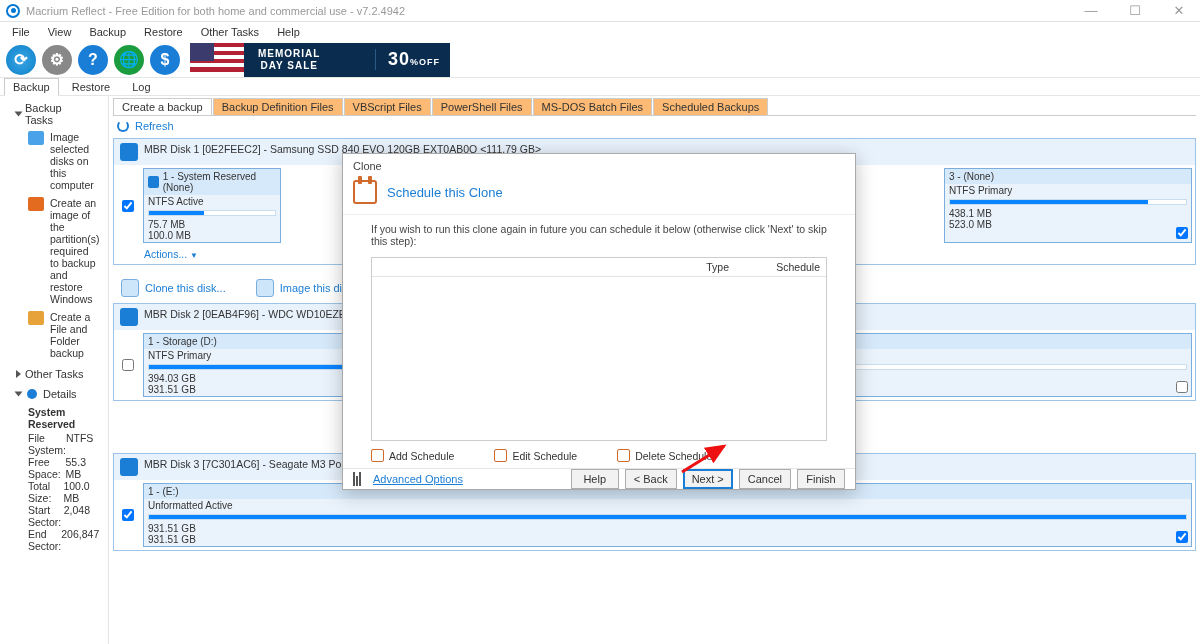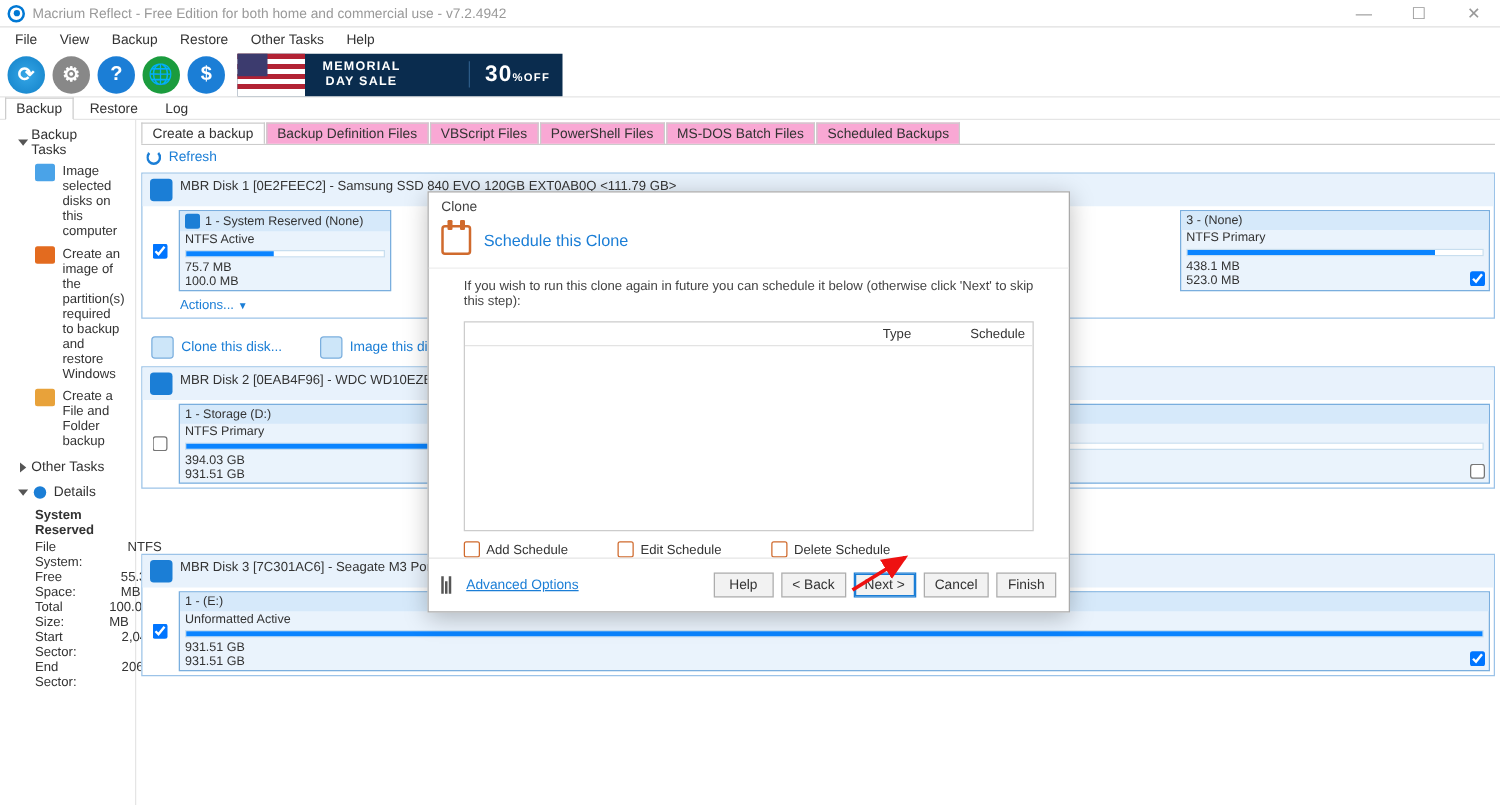--- a/index.html
+++ b/index.html
@@ -42,26 +42,26 @@
   .side-group-head { display:flex; align-items:center; gap:4px; padding:2px; font-size:11px;}
   .tri { display:inline-block; width:0; height:0; border-top:4px solid transparent; border-bottom:4px solid transparent; border-left:5px solid #555;}
   .tri.down { transform:rotate(90deg);}
   .side-item { display:flex; gap:6px; padding:3px 2px 3px 14px; line-height:12px; }
   .side-item .ic { width:16px; height:14px; flex-shrink:0; background:#4aa3e8; border-radius:2px; }
   .side-item .txt { font-size:10.5px; }
   .details-head { display:flex; align-items:center; gap:6px; margin-top:4px; padding:2px; }
   .details-head .bullet { width:10px;height:10px; background:#1b7ed6; border-radius:50%; }
   .details-table { padding:4px 4px 4px 14px; font-size:10.5px; }
   .details-table .hdr { font-weight:bold; margin-bottom:2px;}
-  .details-table .row { display:flex;gap:36px; }
+  .details-table .row { display:flex; }
   .details-table .k { width:60px; }
 
   .content { flex:1; padding:2px 4px; position:relative; }
   .doc-tabs { height:18px; display:flex; align-items:center; gap:1px; font-size:11px; border-bottom:1px solid #ccc; }
-  .doc-tabs .dtab { padding:2px 8px; border:1px solid #ccc; border-bottom:none; background:#f9a8d4; }
+  .doc-tabs .dtab { padding:2px 8px; border:1px solid #ccc; border-bottom:none; background:#fdba74; }
   .doc-tabs .dtab.active { background:#fff; }
 
   .refresh-row { display:flex; align-items:center; gap:6px; padding:4px; color:#1b7ed6; font-size:11px;}
   .refresh-row .ric { width:12px; height:12px; border:2px solid #1b7ed6; border-radius:50%; border-top-color:transparent; }
 
   .disk-block { border:1px solid #9cc3e8; margin:2px 0 10px 0; background:#fff; }
   .disk-head { background:#e8f2fc; padding:4px 6px; display:flex; gap:6px; font-size:10.5px; }
   .disk-head .dic { width:18px; height:18px; background:#1b7ed6; border-radius:3px; }
   .disk-body { display:flex; align-items:stretch; padding:3px; gap:4px; }
   .disk-body .chk-col { width:22px; display:flex; align-items:center; justify-content:center;}
@@ -87,21 +87,21 @@
   .modal .cal-ico::after{ content:""; position:absolute; top:-6px; right:3px; width:4px; height:8px; background:#d06a2d; border-radius:1px;}
   .modal .m-head-text { color:#1b7ed6; font-size:13px; }
   .modal .m-sub { padding:8px 28px; font-size:10.5px; color:#444; }
   .modal .grid { margin:2px 28px; border:1px solid #ccc; height:184px; background:#fff;}
   .modal .grid .g-head { display:flex; border-bottom:1px solid #e3e3e3; font-size:10.5px;justify-content:flex-end;}
   .modal .grid .g-head .gh { padding:3px 6px; }
   .modal .grid .gh1{ width:70px;}
   .modal .sched-btns { display:flex; gap:40px; padding:6px 28px 0; font-size:10.5px; color:#333;}
   .modal .sched-btns .sbtn { display:flex; align-items:center; gap:5px;}
   .modal .sched-btns .sic { width:13px; height:13px; border:1px solid #d06a2d; border-radius:2px;}
-  .modal .footer { margin-top:auto; border-top:1px solid #e5e5e5; padding:11px 10px; display:flex; align-items:center;}
+  .modal .footer { margin-top:auto; border-top:1px solid #e5e5e5; padding:0 10px; display:flex; align-items:center;}
   .modal .adv { display:flex; align-items:center; gap:6px; color:#1b7ed6; font-size:11px; text-decoration:underline;}
   .modal .adv .aic { width:14px; height:14px; display:flex; gap:1px;}
   .modal .adv .aic span{ width:2px; background:#555; height:14px;}
   .modal .btns { margin-left:auto; display:flex; gap:6px;}
   .modal .btn { min-width:48px; height:20px; border:1px solid #adadad; background:#f2f2f2; font-size:11px; display:flex; align-items:center; justify-content:center; padding:0 8px;}
   .modal .btn.primary { border:1px solid #1b7ed6; box-shadow:0 0 0 1px #1b7ed6 inset;}
 
   
   .red-arrow { position:absolute; top:438px; left:678px; width:56px; height:38px; z-index:60; }
 
@@ -222,21 +222,21 @@
 
     <div class="disk-block">
       <div class="disk-head">
         <div class="dic"></div>
         <span>MBR Disk 1 [0E2FEEC2] - Samsung SSD 840 EVO 120GB EXT0AB0Q  &lt;111.79 GB&gt;</span>
       </div>
       <div class="disk-body">
         <div class="chk-col">
             <input type="checkbox" checked="" style="">
           </div>
-        <div class="partition" style="width:170px">
+        <div class="partition" style="width:138px">
           <div class="p-head">
               <div class="pic"></div>
               <span>1 - System Reserved (None)</span>
             </div>
           <div class="p-lines">NTFS Active</div>
           <div class="p-bar">
               <div class="fill" style="width:44%"></div>
             </div>
           <div class="p-lines"><span>75.7 MB</span><br><span>100.0 MB</span></div>
         </div>

